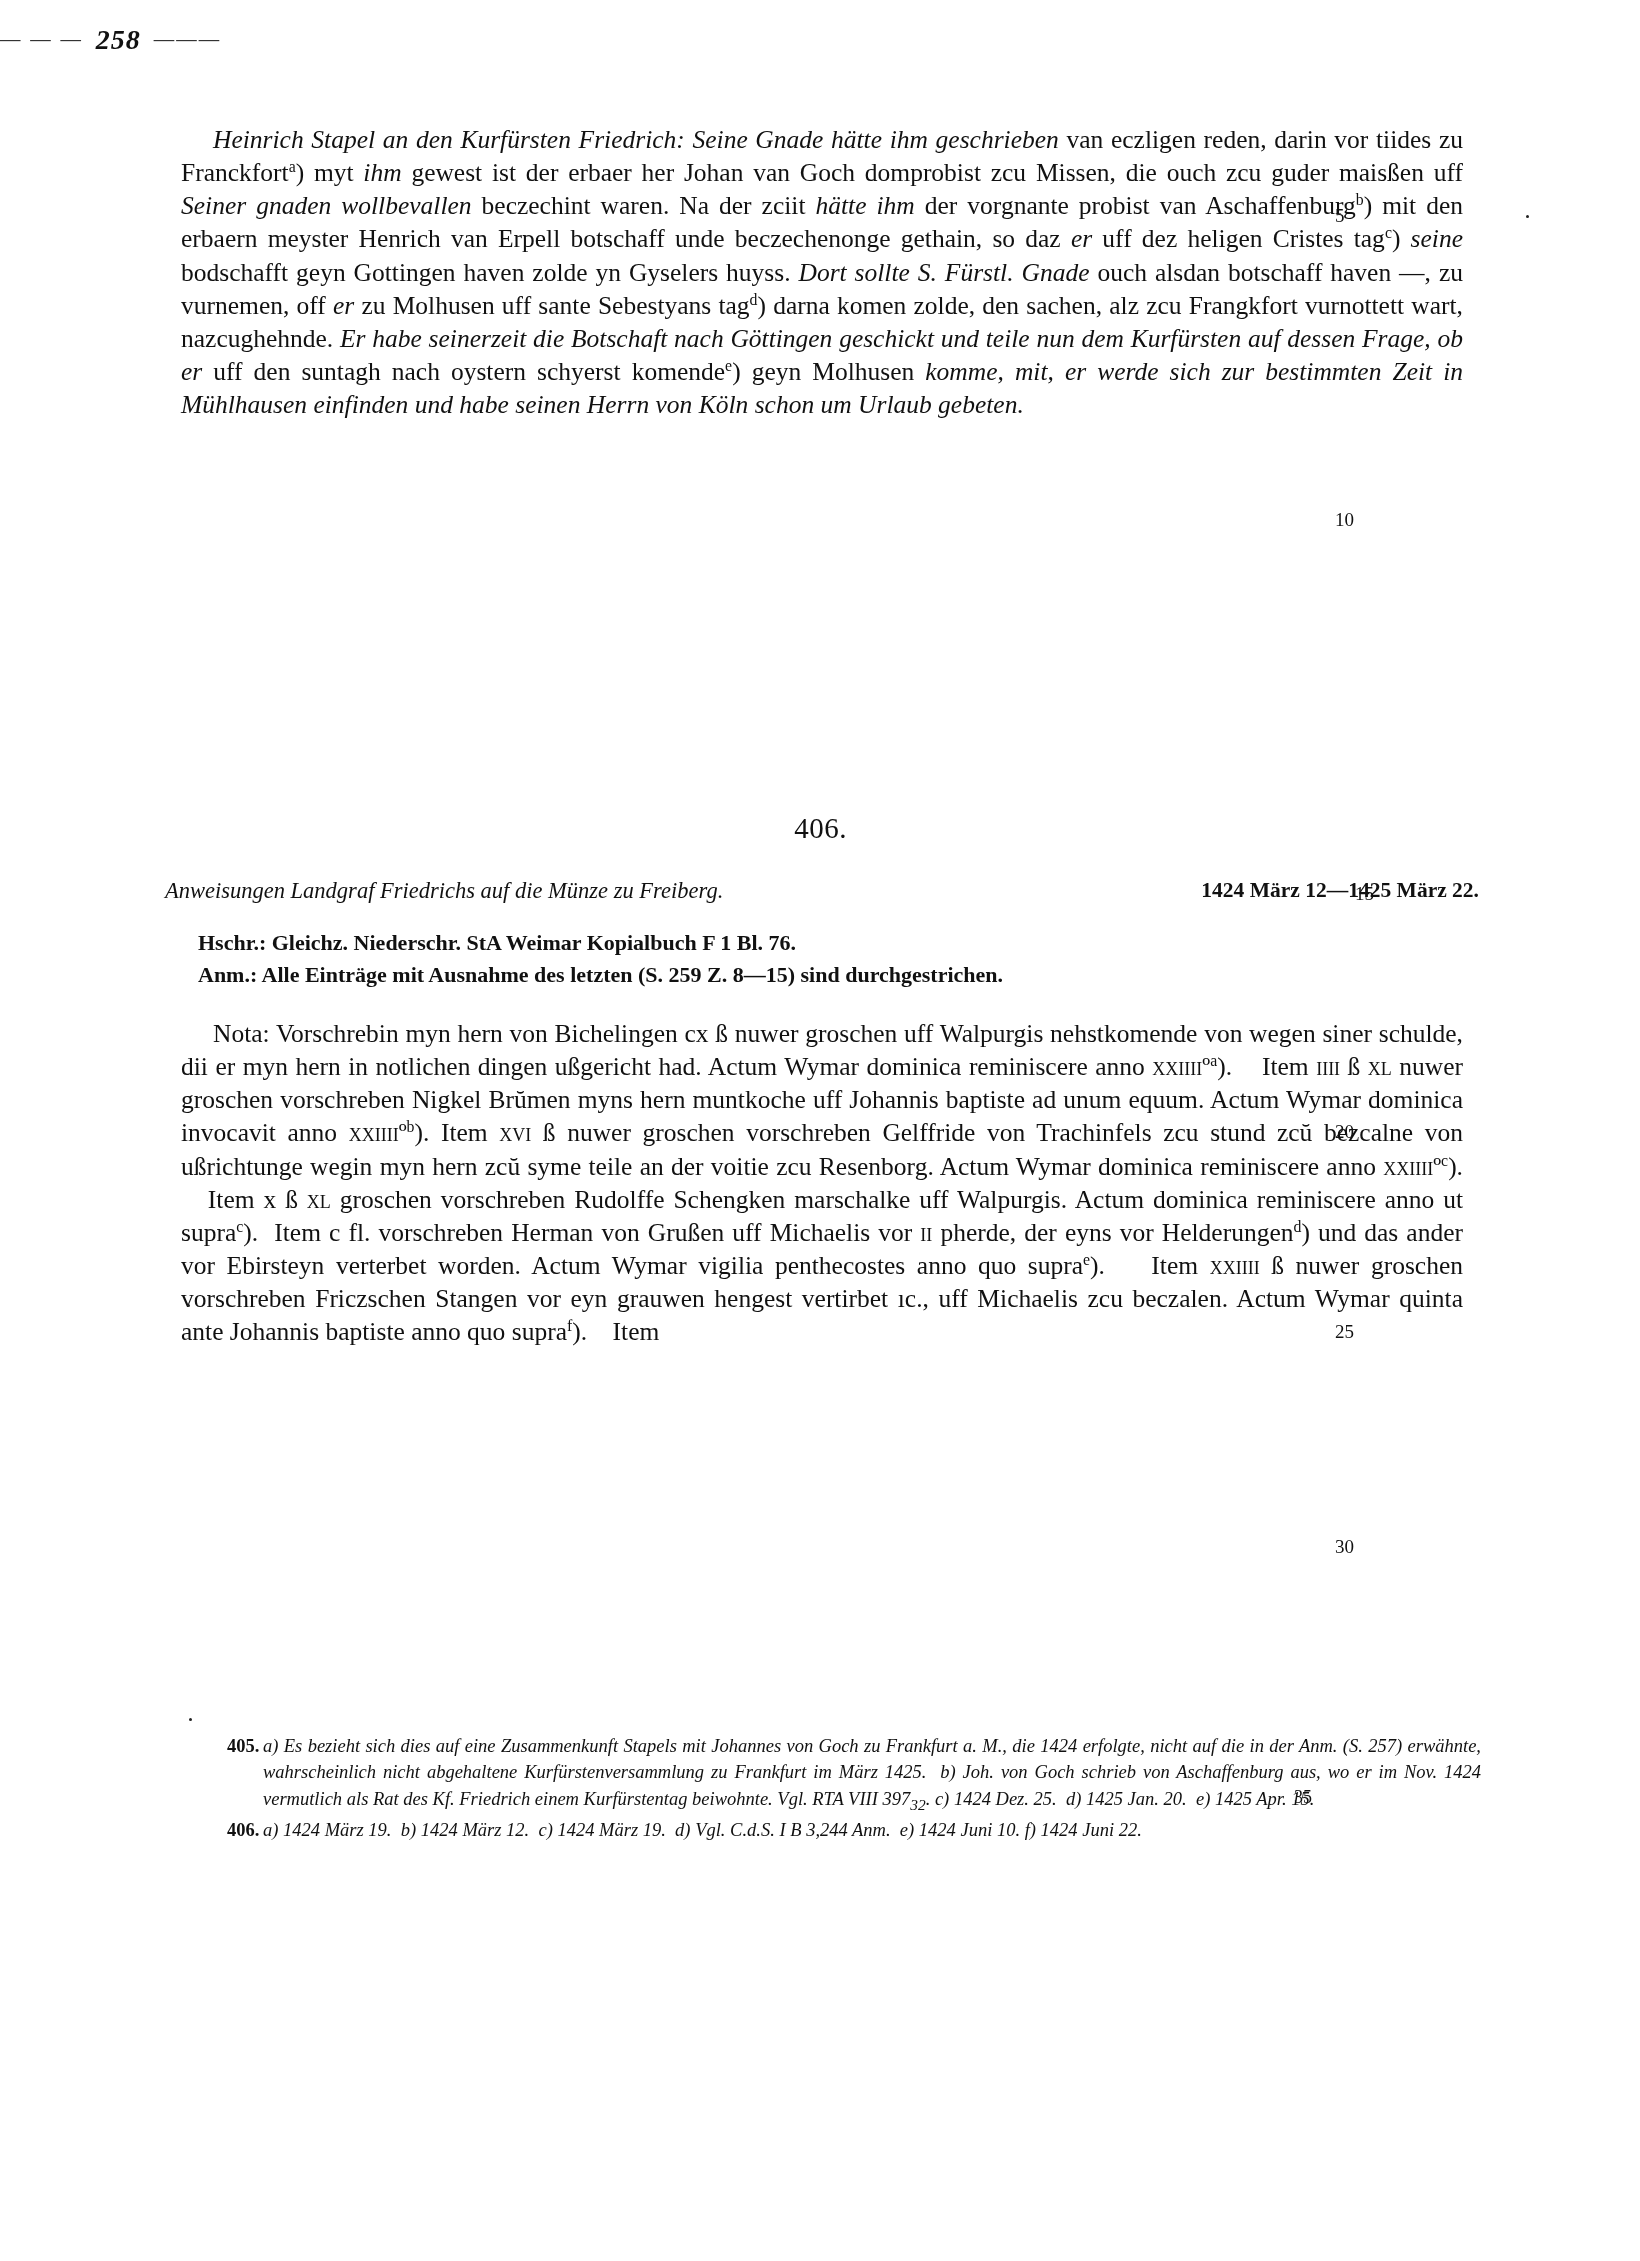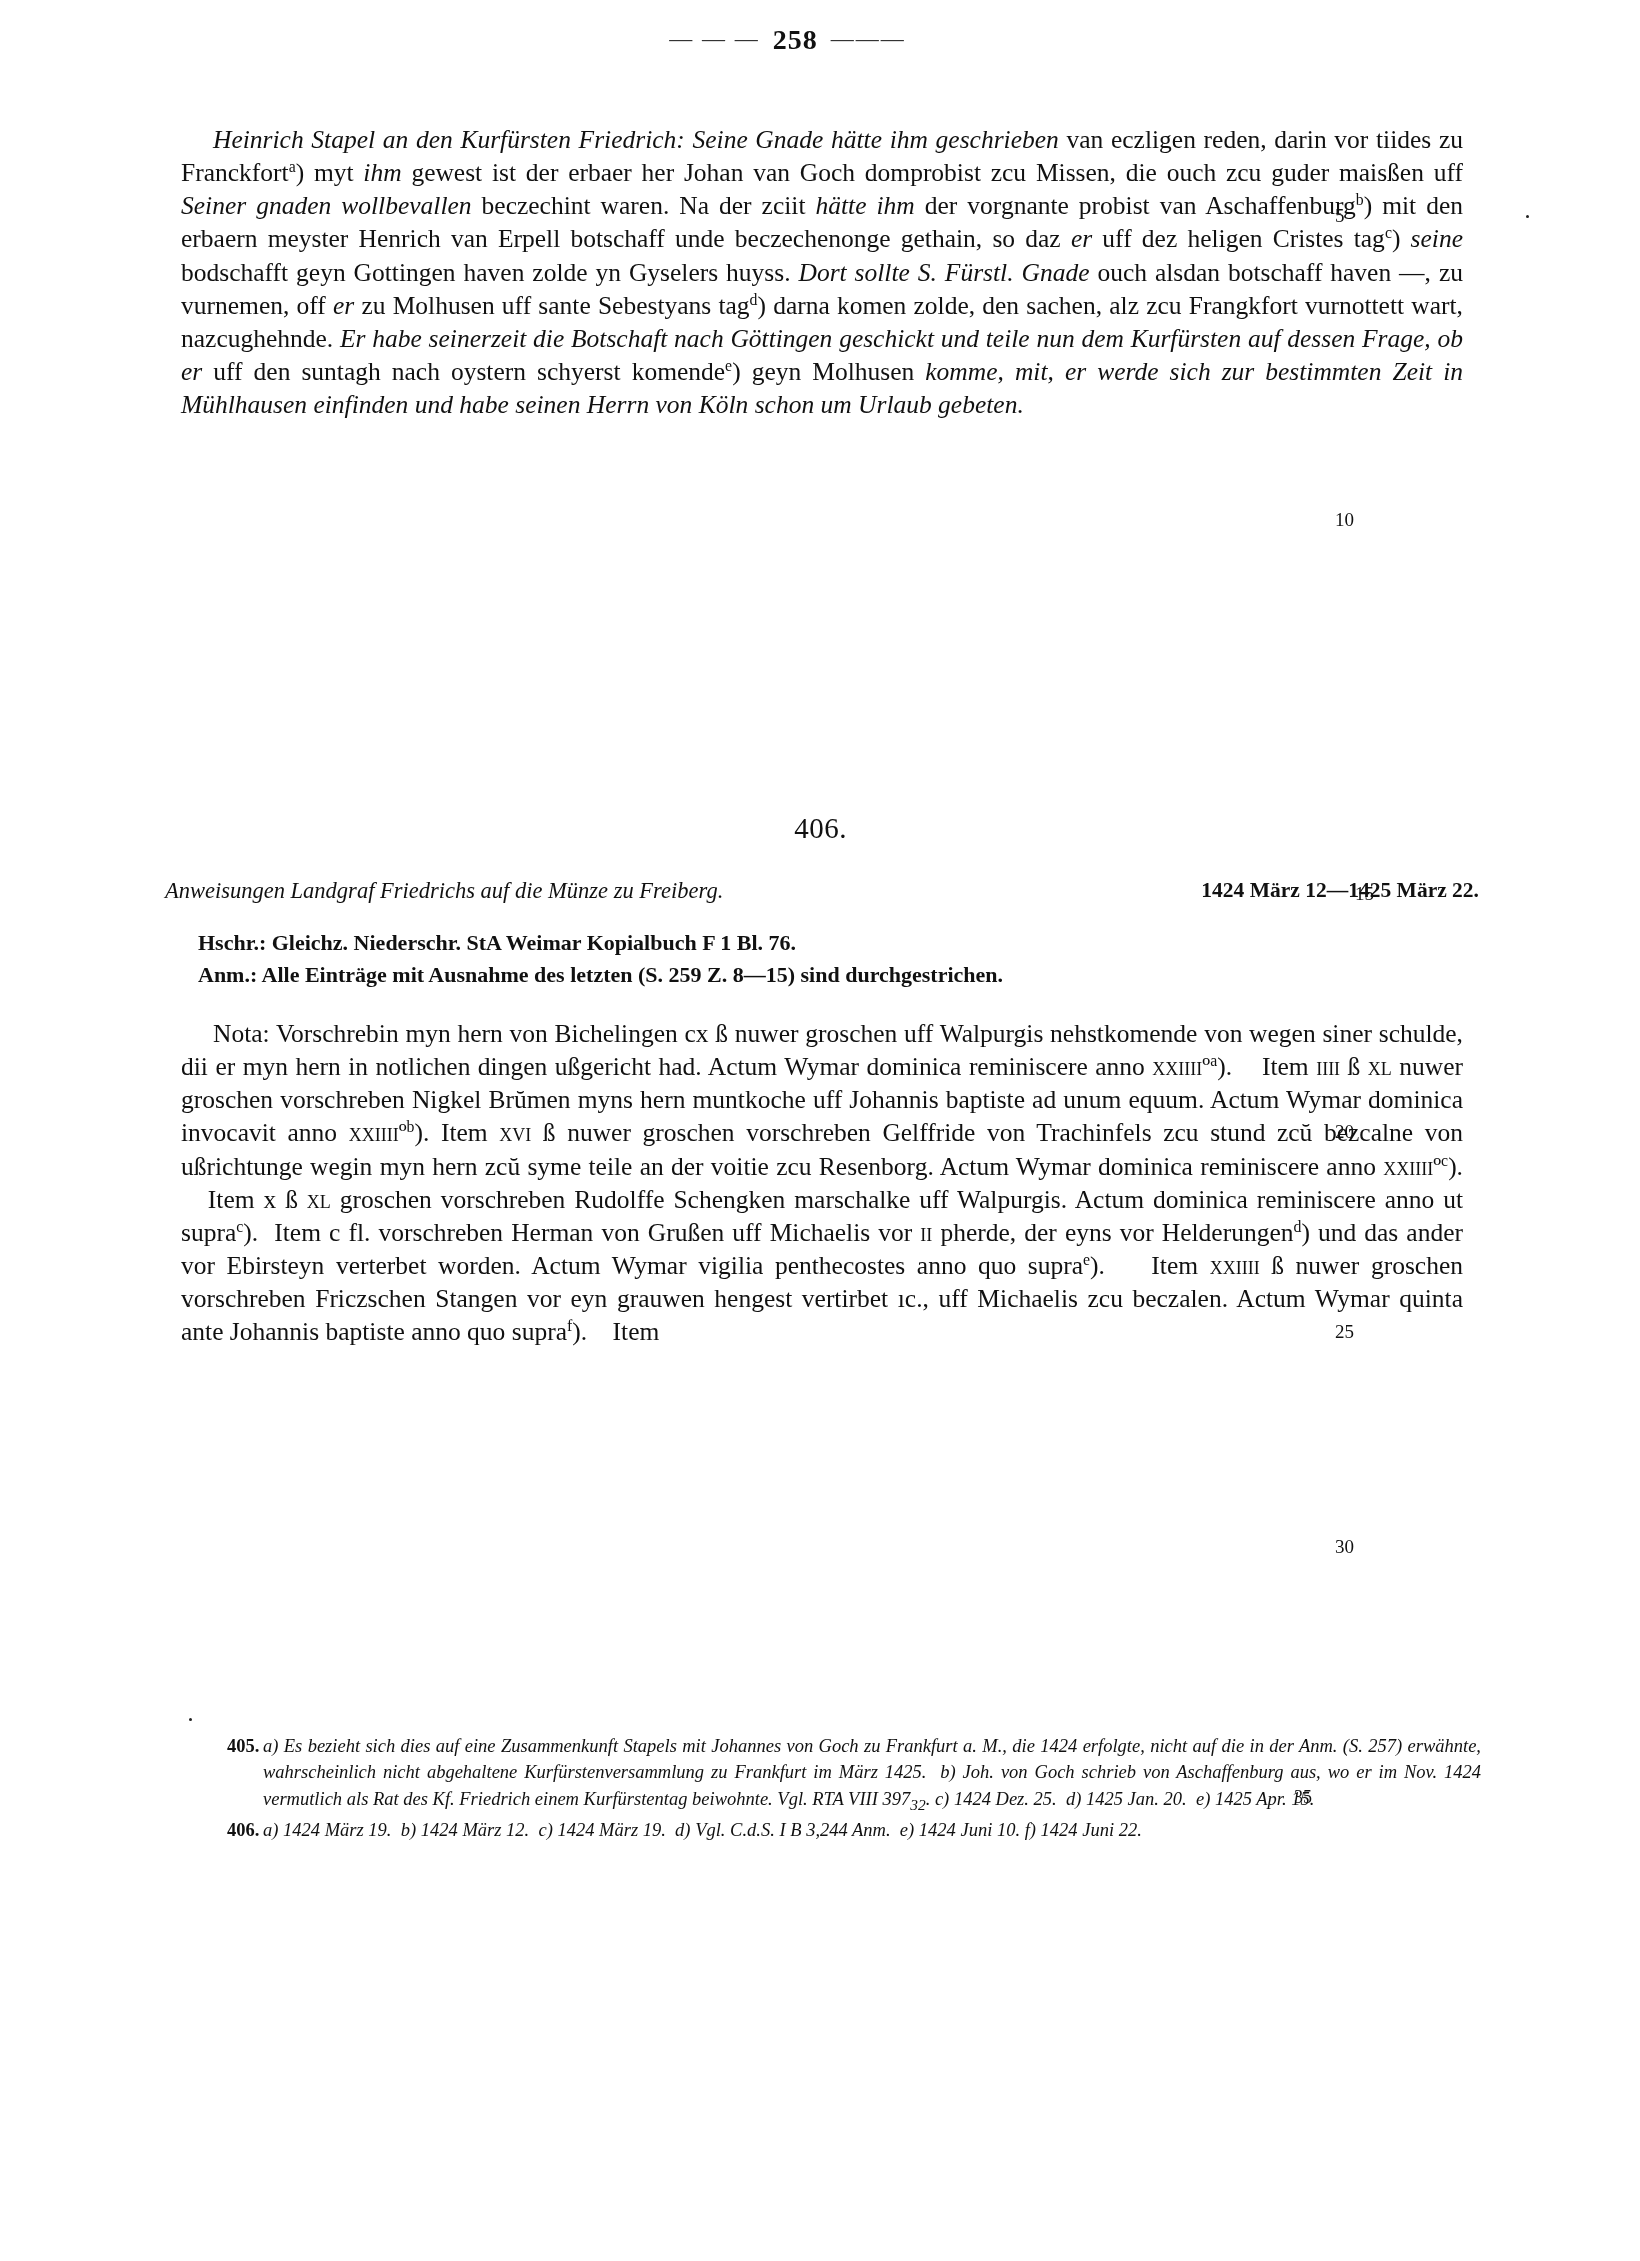--- a/index.html
+++ b/index.html
@@ -21,24 +21,24 @@
     height: 2261px;
     box-sizing: border-box;
     padding: 0;
   }
   
   .page-header {
     position: absolute;
     top: 24px;
     left: 0;
     width: 1575px;
-    text-align: center;
     font-size: 28px;
     font-weight: bold;
     letter-spacing: 1px;
+    font-style: italic;
   }
   .page-header .rule-left,
   .page-header .rule-right {
     display: inline-block;
     font-weight: normal;
     font-size: 23px;
     color: #333;
     vertical-align: 3px;
     letter-spacing: 2px;
   }

